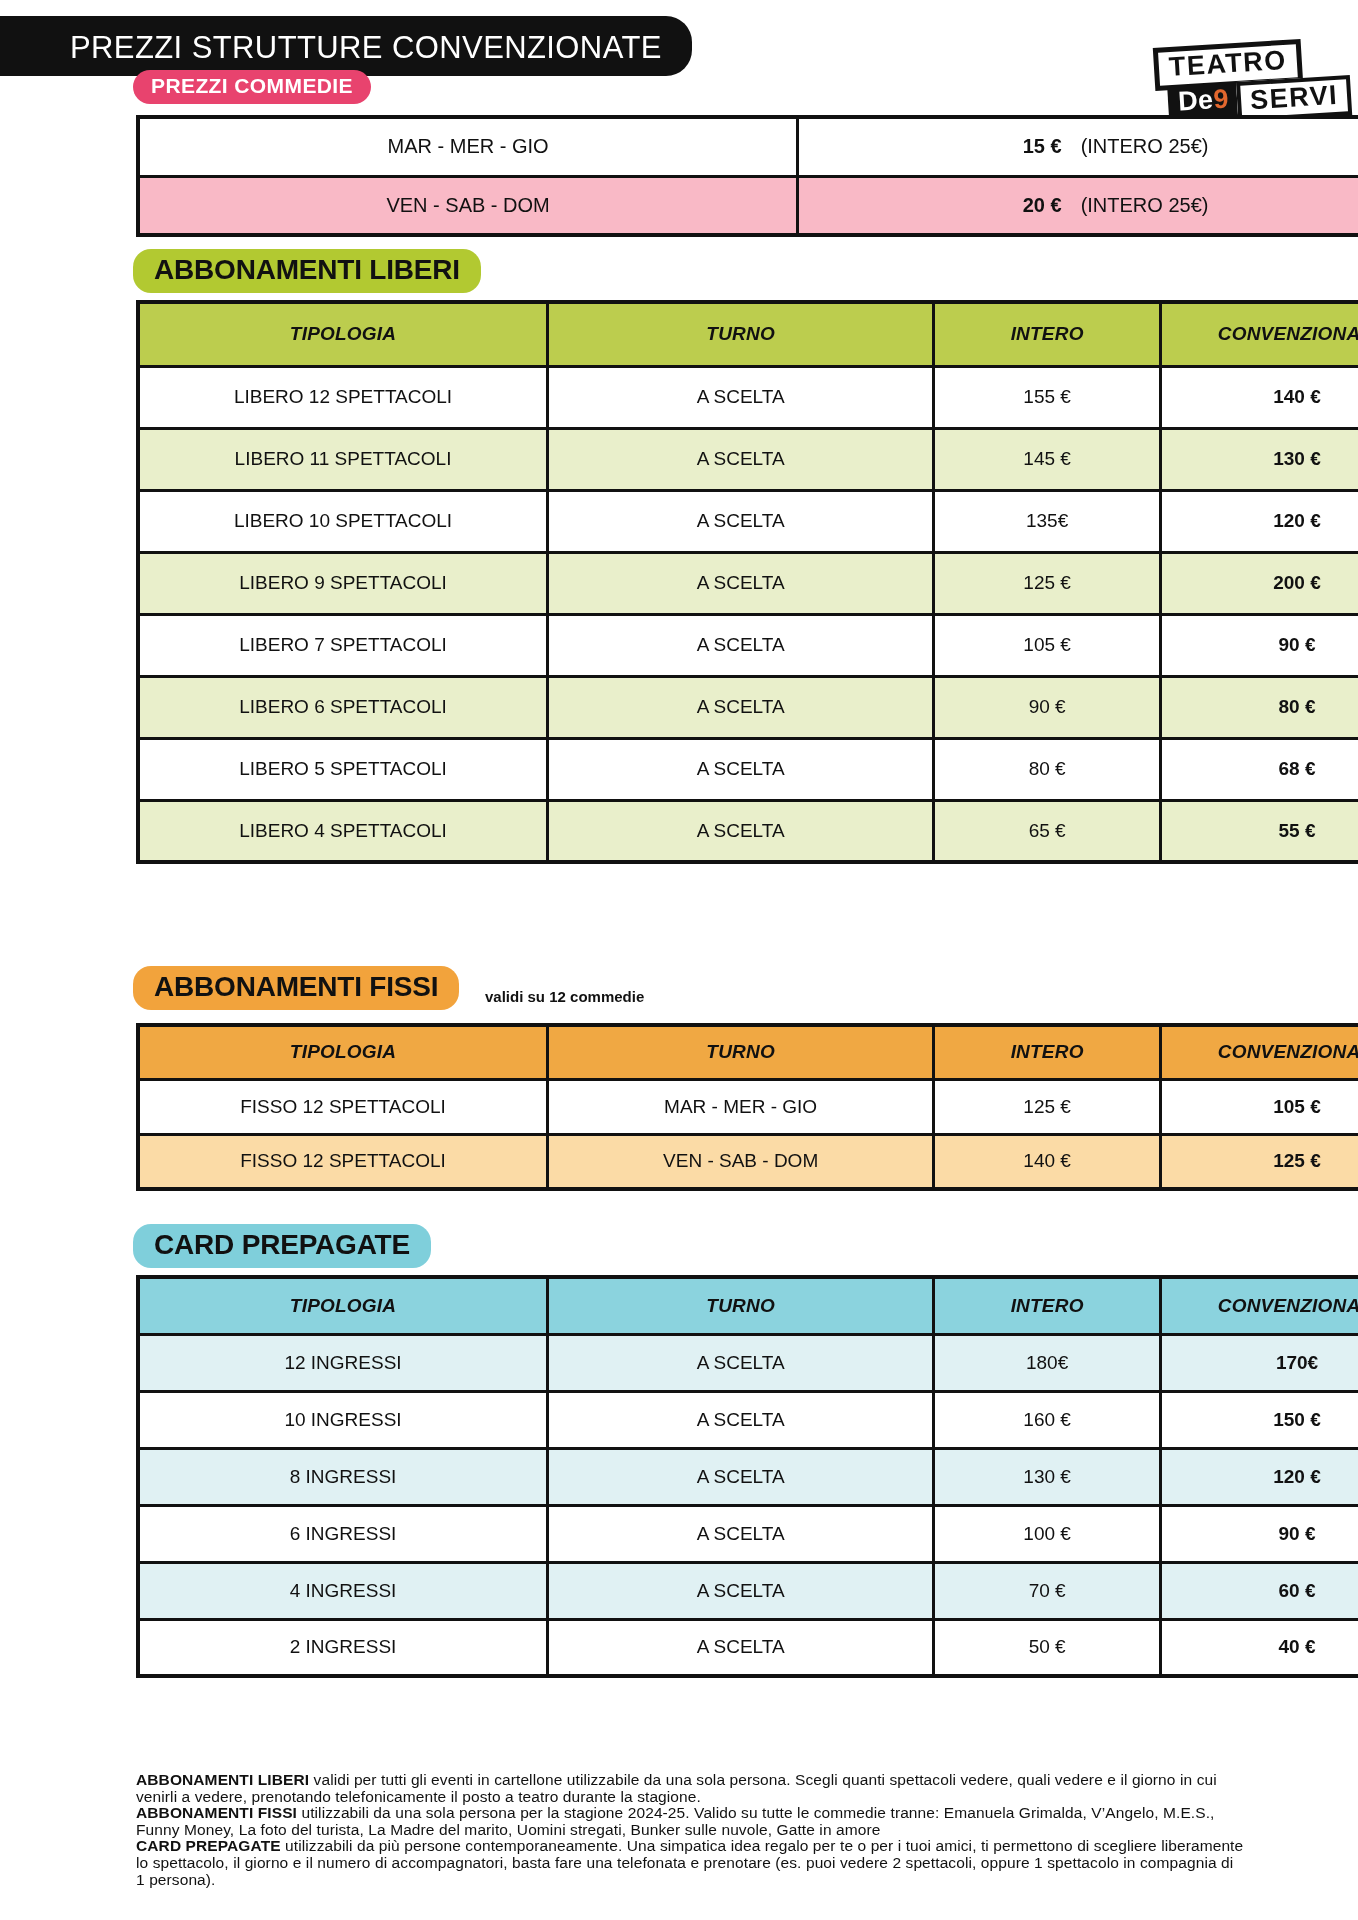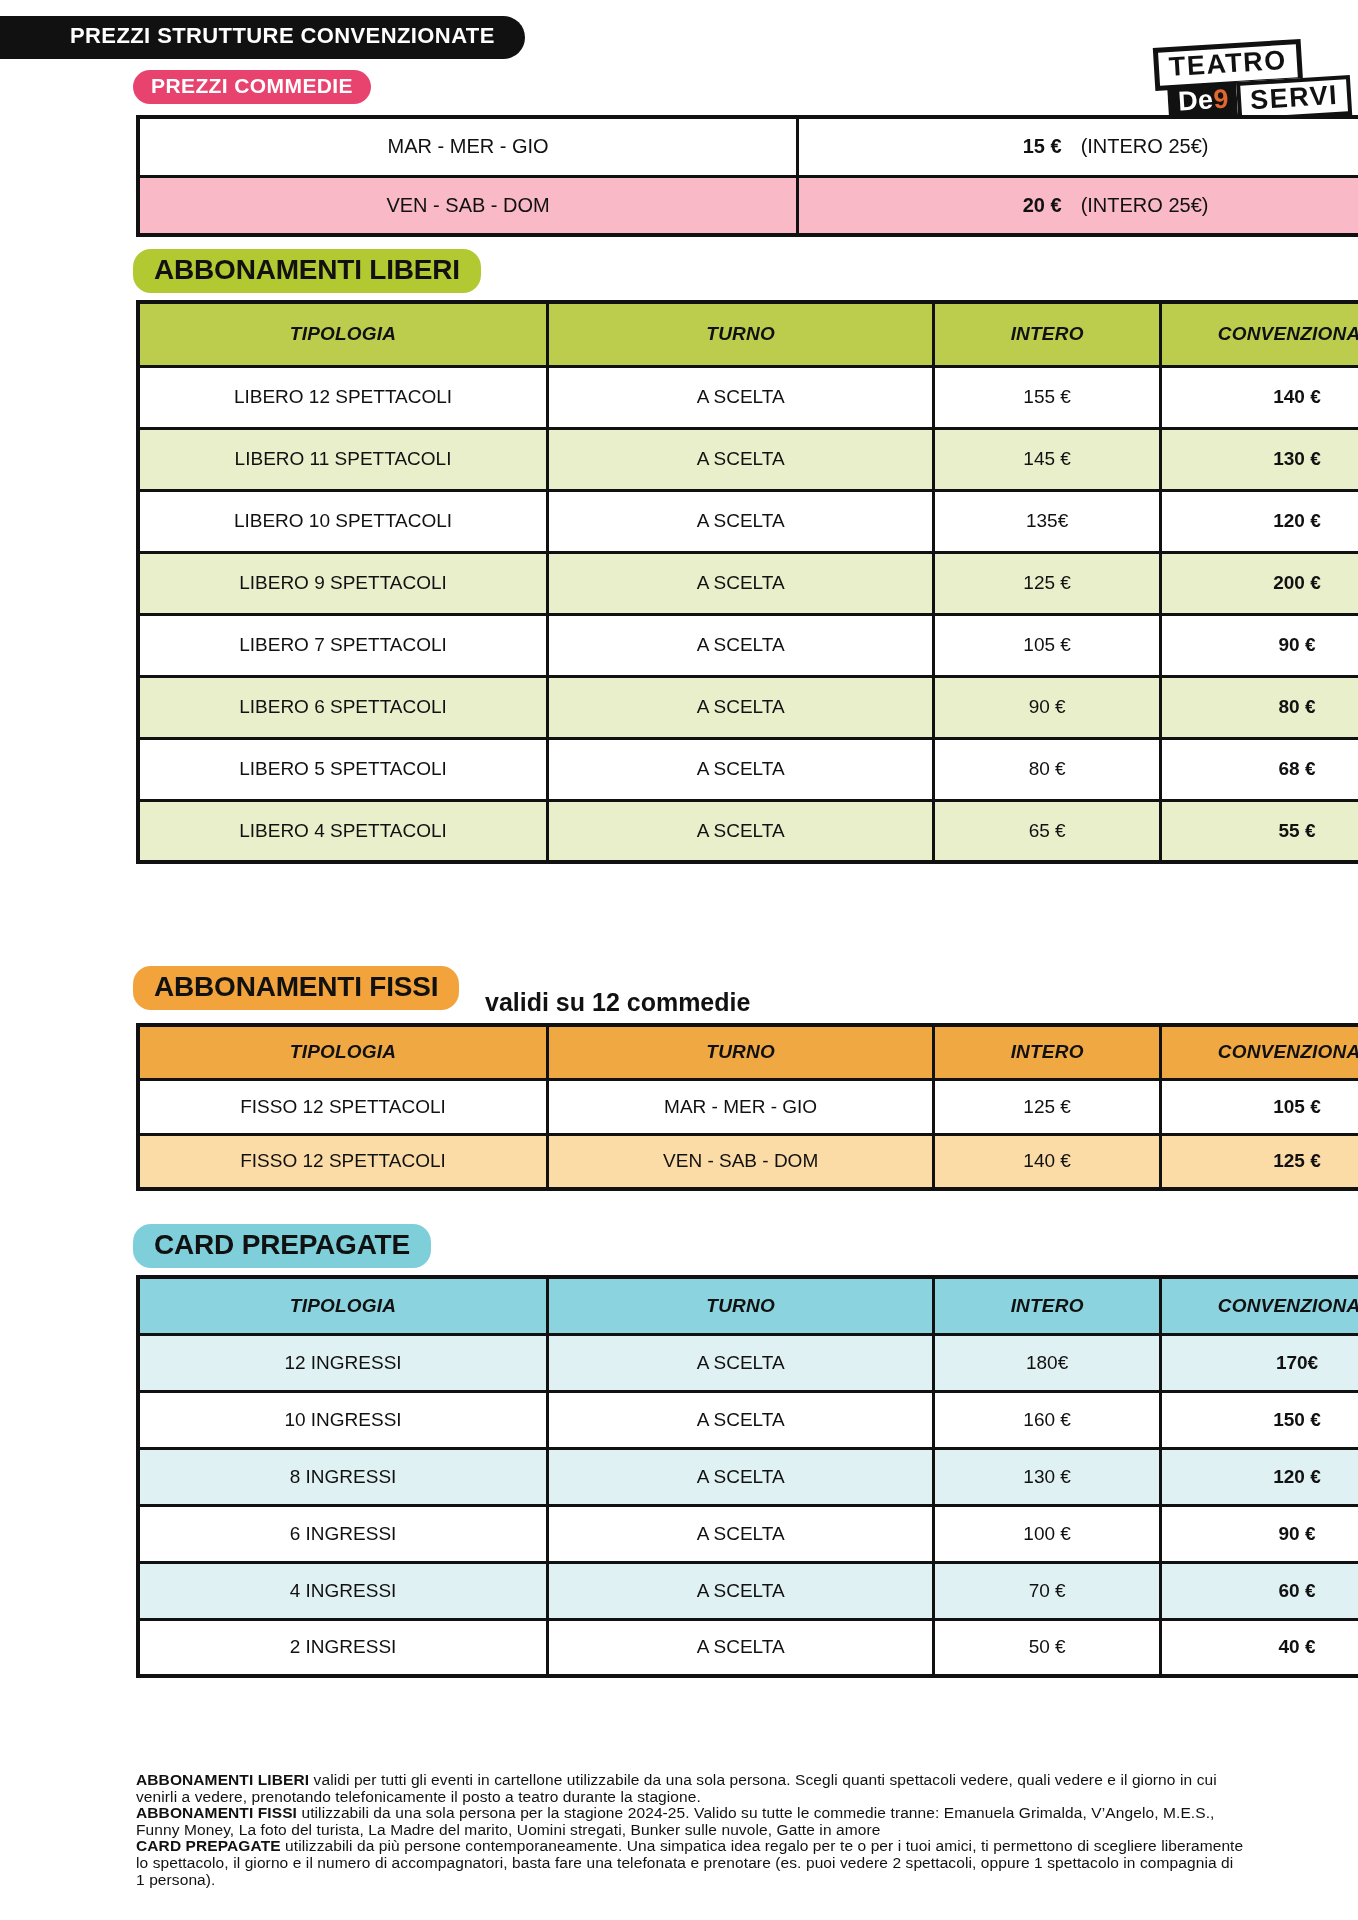--- a/index.html
+++ b/index.html
@@ -10,22 +10,22 @@
     --logo-orange:#e2672e;
   }
   *{box-sizing:border-box;}
   html,body{margin:0;padding:0;}
   body{
     width:1358px;height:1920px;background:#ffffff;color:var(--ink);
     font-family:"Liberation Sans",sans-serif;position:relative;overflow:hidden;
   }
   .badge-black{
     position:absolute;left:0;top:16px;background:var(--ink);color:#fff;
-    font-weight:700;font-size:22px;letter-spacing:.4px;
-    padding:7px 30px 10px 70px;border-radius:0 26px 26px 0;white-space:nowrap;
+    font-weight:400;font-size:31px;letter-spacing:.4px;
+    padding:14px 30px 10px 70px;border-radius:0 26px 26px 0;white-space:nowrap;
   }
   .badge-pill{
     position:absolute;left:133px;top:70px;background:var(--pink);color:#fff;
     font-weight:700;font-size:21px;letter-spacing:.4px;
     padding:4px 18px 6px 18px;border-radius:17px;white-space:nowrap;
   }
   .logo{position:absolute;top:42px;right:8px;transform:rotate(-3.5deg);}
   .logo-top{
     display:inline-block;background:#fff;border:5px solid var(--ink);
     padding:0 10px 2px 10px;font-weight:700;font-size:27px;letter-spacing:1.5px;color:var(--ink);
@@ -48,21 +48,21 @@
   #table1 .price-note{font-weight:400;margin-left:19px;}
 
   .section-badge{
     position:absolute;display:inline-block;color:var(--ink);
     font-weight:700;font-size:28px;letter-spacing:-.2px;
     padding:5px 21px 7px 21px;border-radius:18px;white-space:nowrap;
   }
   #badge-liberi{left:133px;top:249px;background:var(--green);}
   #badge-fissi{left:133px;top:966px;background:var(--orange);}
   #badge-card{left:133px;top:1224px;background:var(--cyan);}
-  .fissi-note{position:absolute;left:485px;top:988px;font-weight:700;font-size:25px;}
+  .fissi-note{position:absolute;left:485px;top:988px;font-weight:700;font-size:15px;}
 
   #table-liberi{top:300px;}
   #table-liberi th{background:var(--green-header);height:64px;}
   #table-liberi td{height:62px;}
   #table-liberi tbody tr:nth-child(even) td{background:var(--green-light);}
 
   #table-fissi{top:1023px;}
   #table-fissi th{background:var(--orange-header);height:54px;}
   #table-fissi td{height:55px;}
   #table-fissi tbody tr:nth-child(even) td{background:var(--orange-light);}

